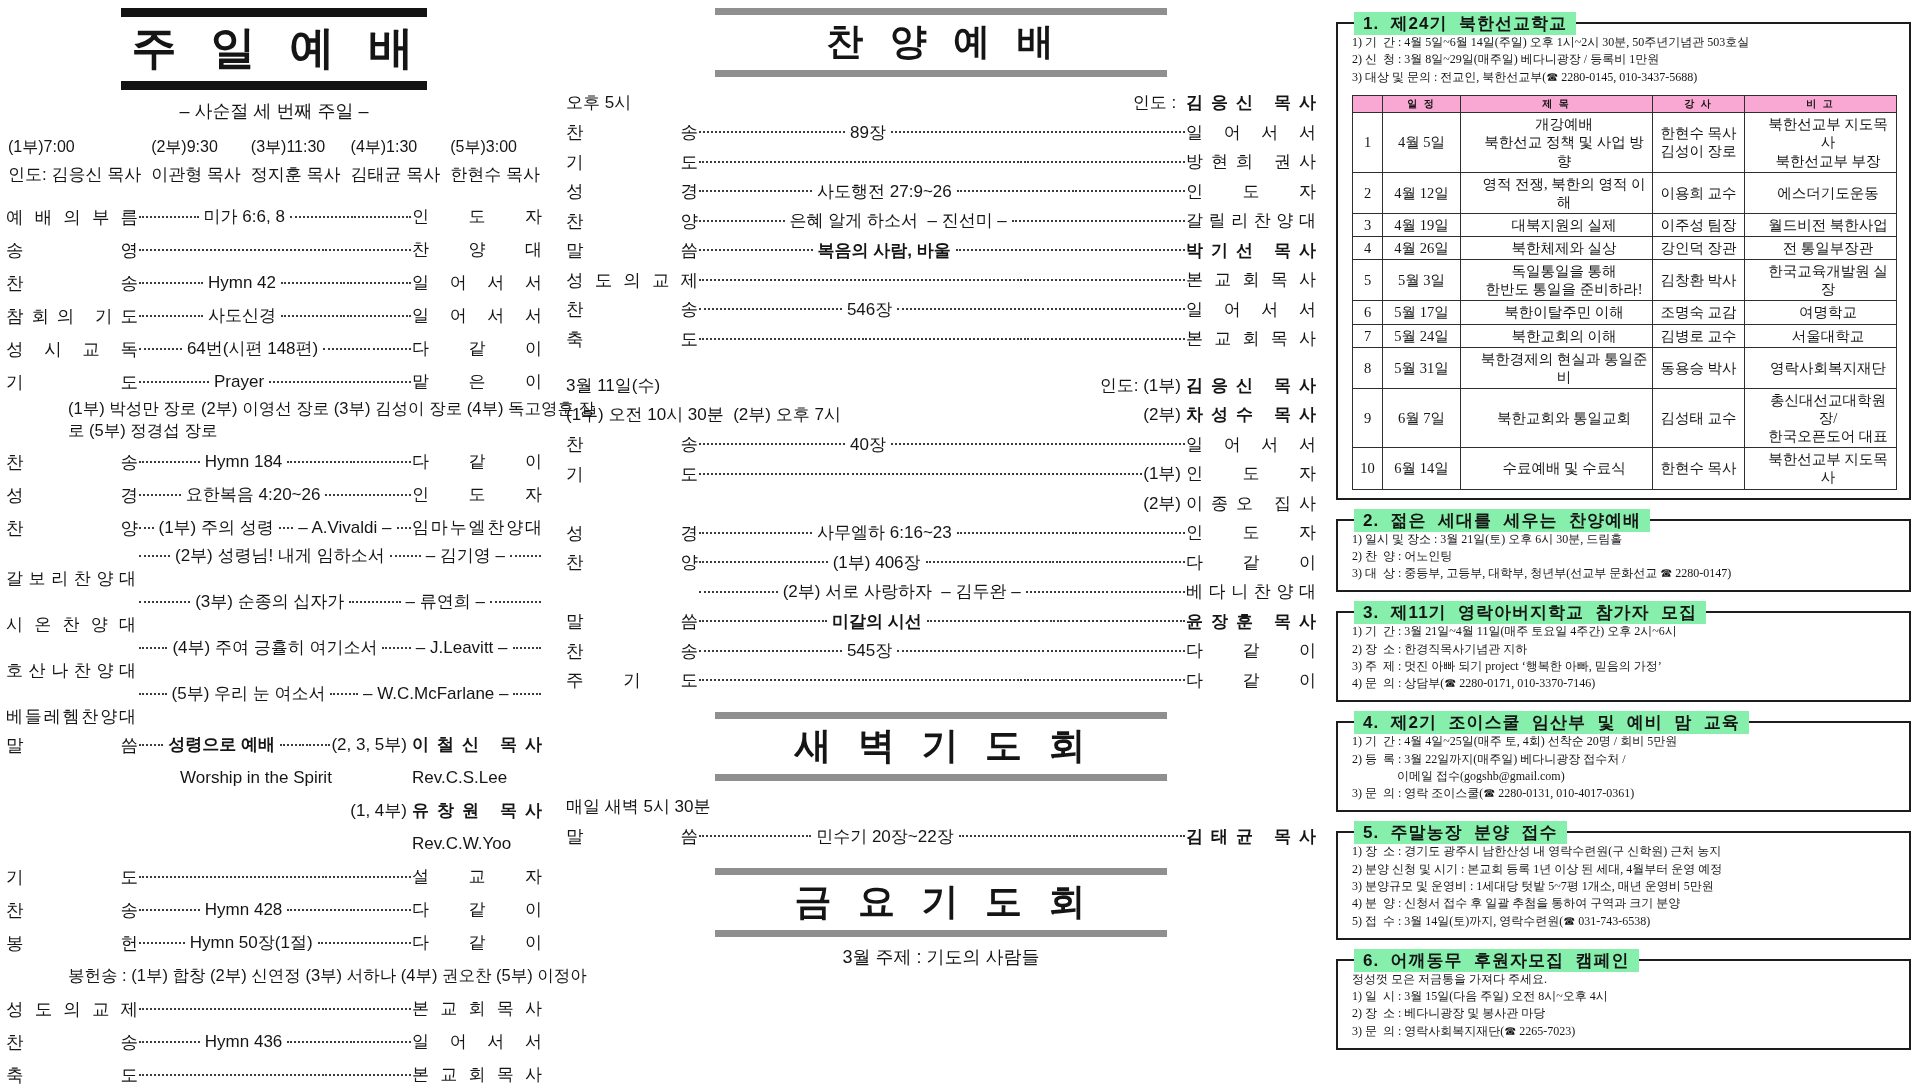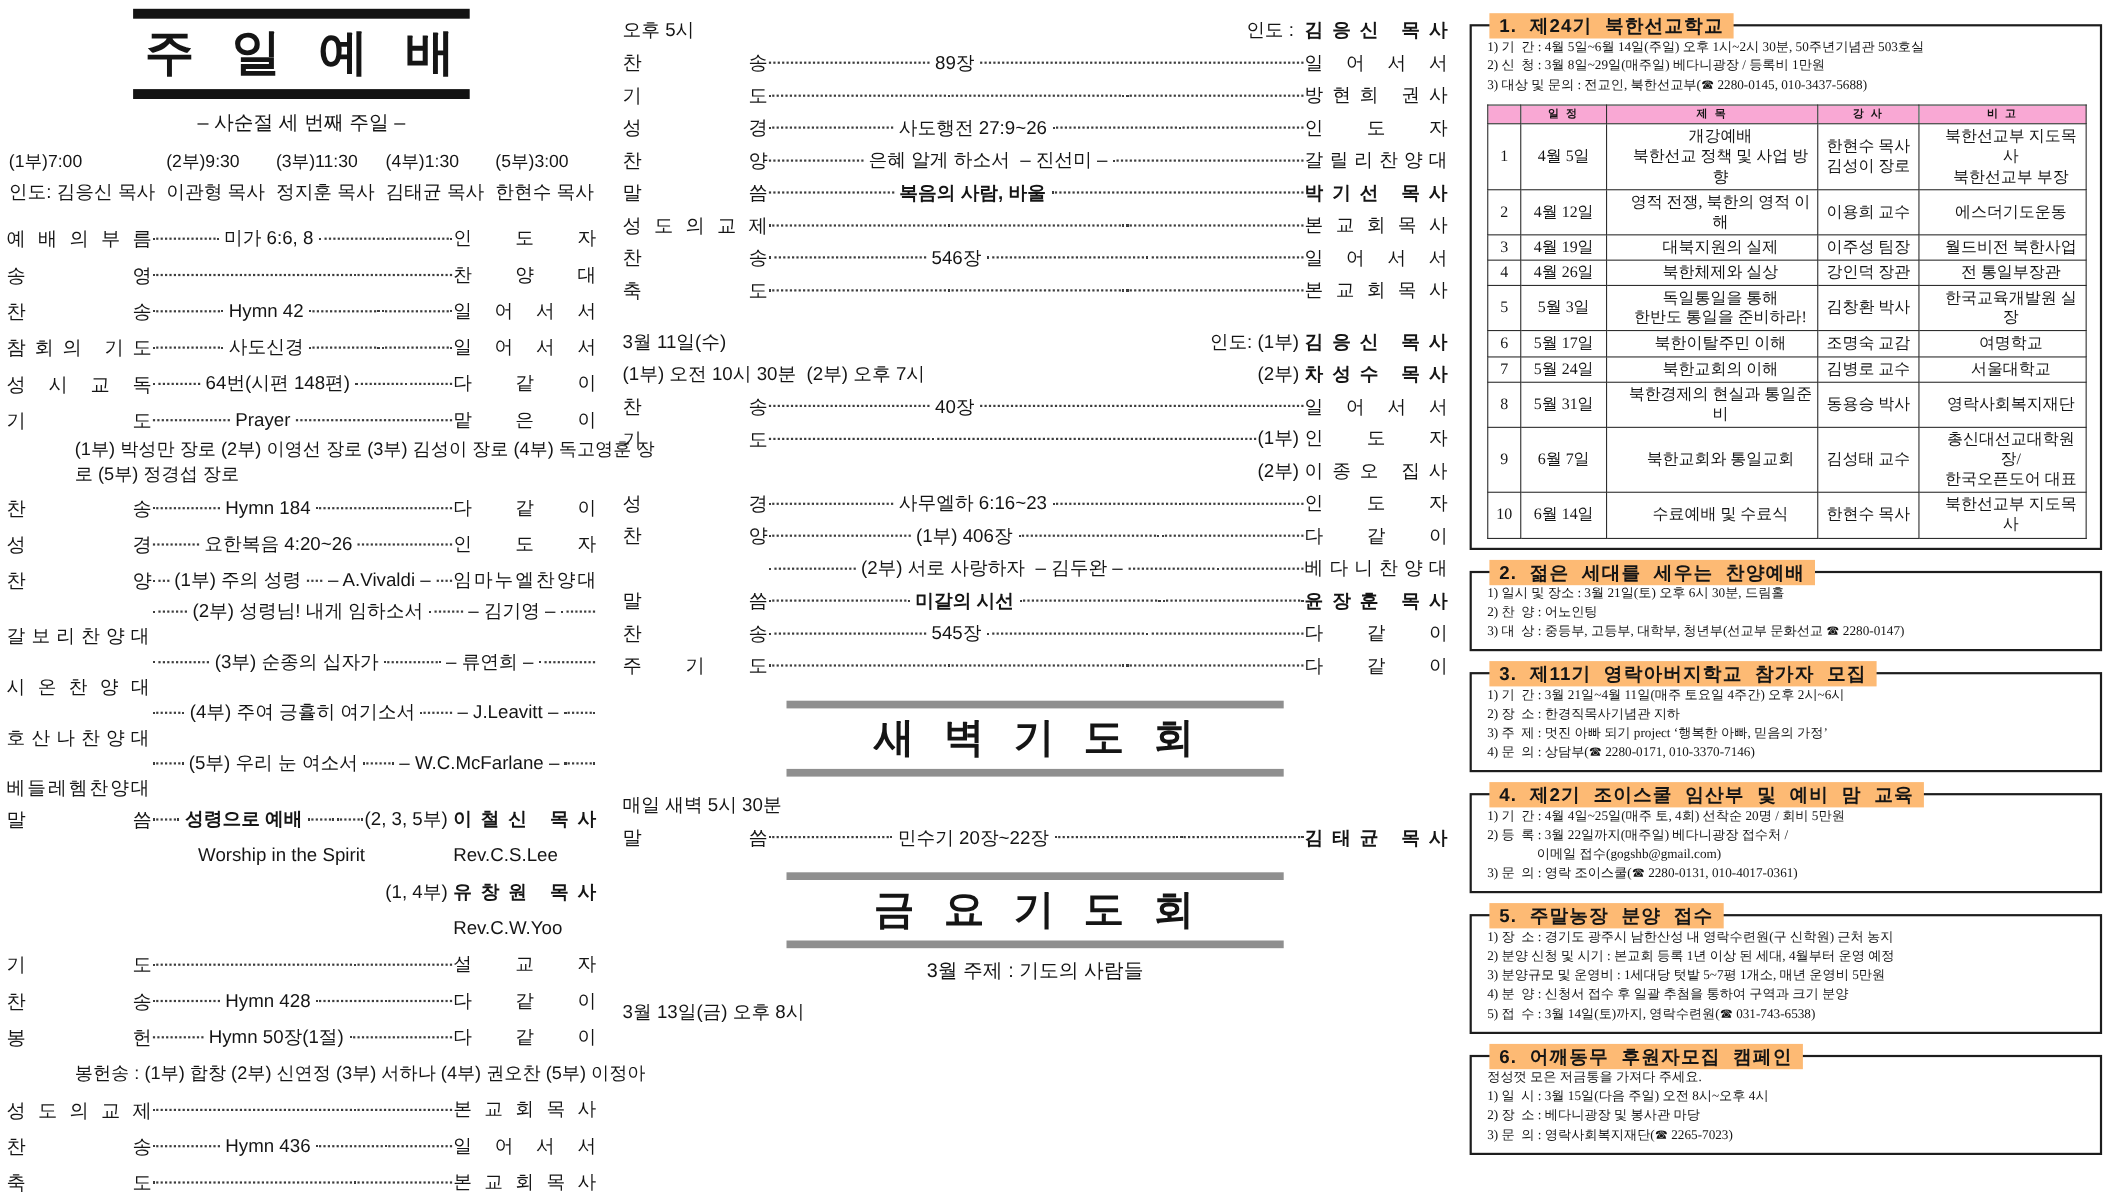--- a/index.html
+++ b/index.html
@@ -39,21 +39,21 @@
   
   .section{margin-bottom:17px;}
   .sec-head{width:452px;margin:6px auto 0;text-align:center;}
   .gbar{height:7px;background:#8f8f8f;}
   .sec-title{font-size:37px;font-weight:bold;letter-spacing:2px;padding:2px 0 3px;white-space:pre;}
   .sec-sub{text-align:center;font-size:18px;margin:8px 0 0;}
   .col-mid .rows{margin-top:11px;}
 
   
   .box{position:relative;border:2px solid #1d1d1d;margin:12px 4px 19px 2px;padding:10px 12px 8px 14px;}
-  .box-title{position:absolute;top:-12px;left:16px;background:#fdba74;padding:0 9px;
+  .box-title{position:absolute;top:-12px;left:16px;background:#86efac;padding:0 9px;
              font-family:"Liberation Sans","DejaVu Sans",sans-serif;font-weight:bold;font-size:17px;letter-spacing:1px;white-space:pre;}
   .bline{font-size:12px;line-height:1.44;white-space:pre-wrap;}
   .ntable{border-collapse:collapse;table-layout:fixed;width:100%;margin-top:9px;font-size:14.5px;text-align:center;}
   .ntable th,.ntable td{border:1px solid #2e2e2e;padding:2px 3px;line-height:1.25;white-space:pre-line;overflow:hidden;}
   .ntable th{background:#f9a8d4;font-size:10px;letter-spacing:2px;}
   .ntable td.topic,.ntable td.tnote{text-align:center;padding-left:18px;letter-spacing:0;}
 </style>
 </head>
 <body>
 
@@ -475,20 +475,25 @@
           <span class="rv spread"><span>본</span><span>교</span><span>회</span><span>목</span><span>사</span></span>
 
         </div>
       </div>
 
   </div>
 
   <div class="col col-mid">
 
     <div class="section">
+      <div class="sec-head">
+        <div class="gbar"></div>
+        <div class="sec-title">찬  양  예  배</div>
+        <div class="gbar"></div>
+      </div>
       <div class="rows">
 
           <div class="row undot">
 
             <span class="lft">오후 5시</span>
             <span class="gap"></span>
 
             <span class="gap"></span>
 
             <span class="gap"></span>
@@ -838,30 +843,20 @@
 
     <div class="section">
       <div class="sec-head">
         <div class="gbar"></div>
         <div class="sec-title">금  요  기  도  회</div>
         <div class="gbar"></div>
       </div>
       <div class="sec-sub">3월 주제 : 기도의 사람들</div>
       <div class="rows">
 
-          <div class="row undot">
-
-            <span class="lft">3월 13일(금) 오후 8시</span>
-            <span class="gap"></span>
-
-            <span class="gap"></span>
-
-            <span class="gap"></span>
-
-          </div>
 
           <div class="row">
             
             
             
             
             
             
             
             

